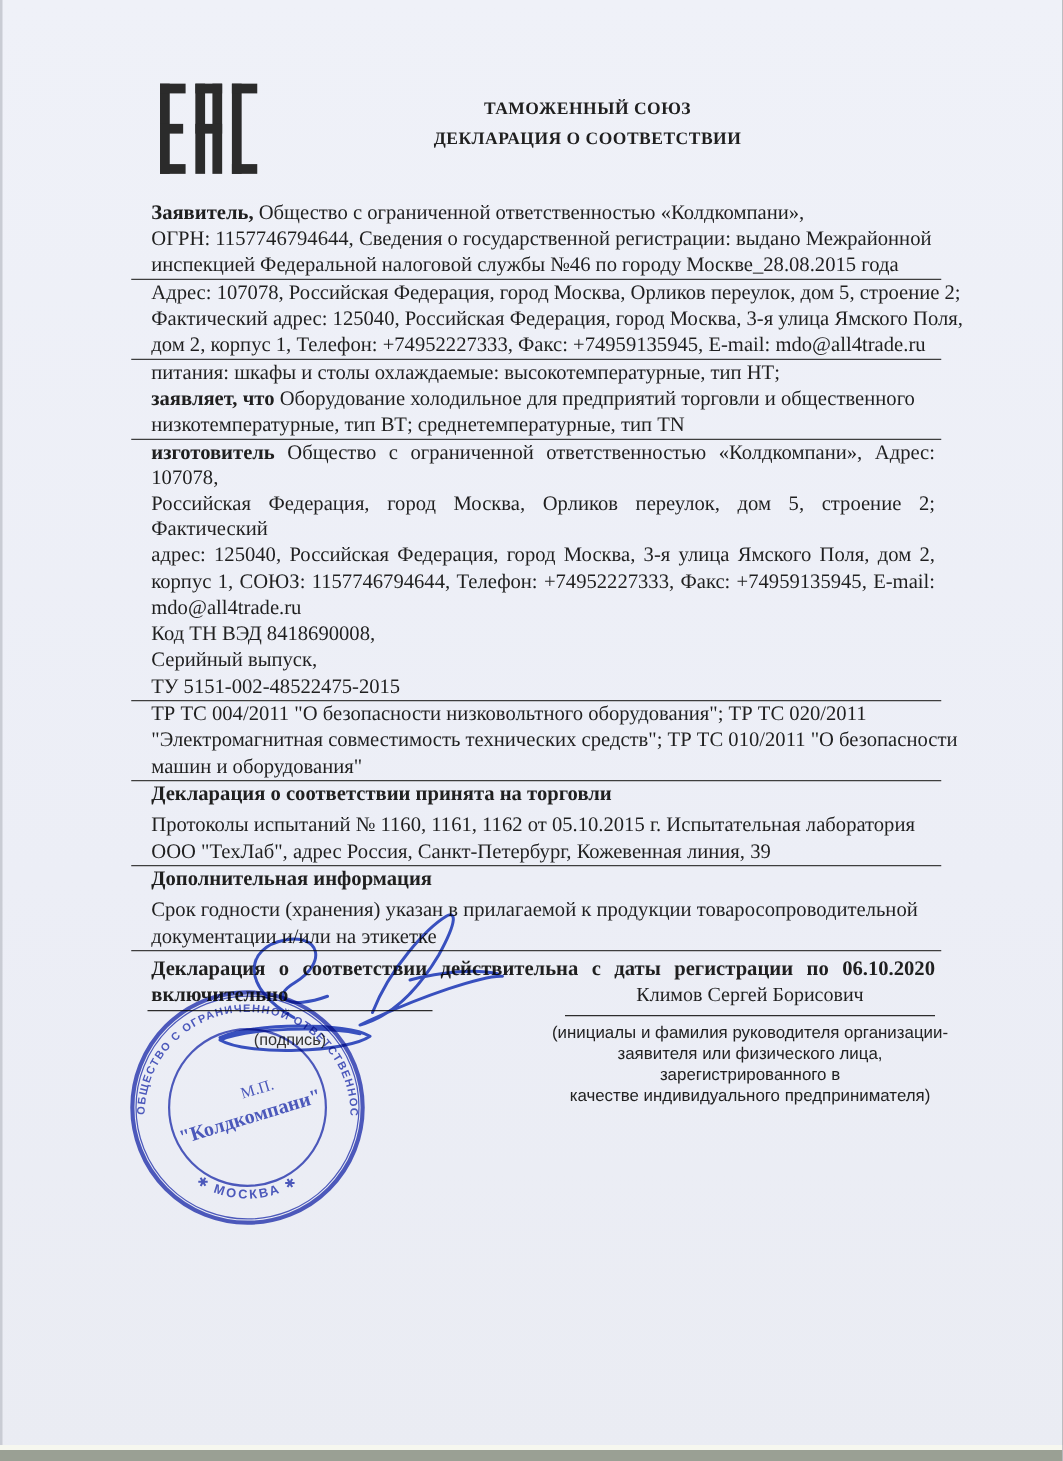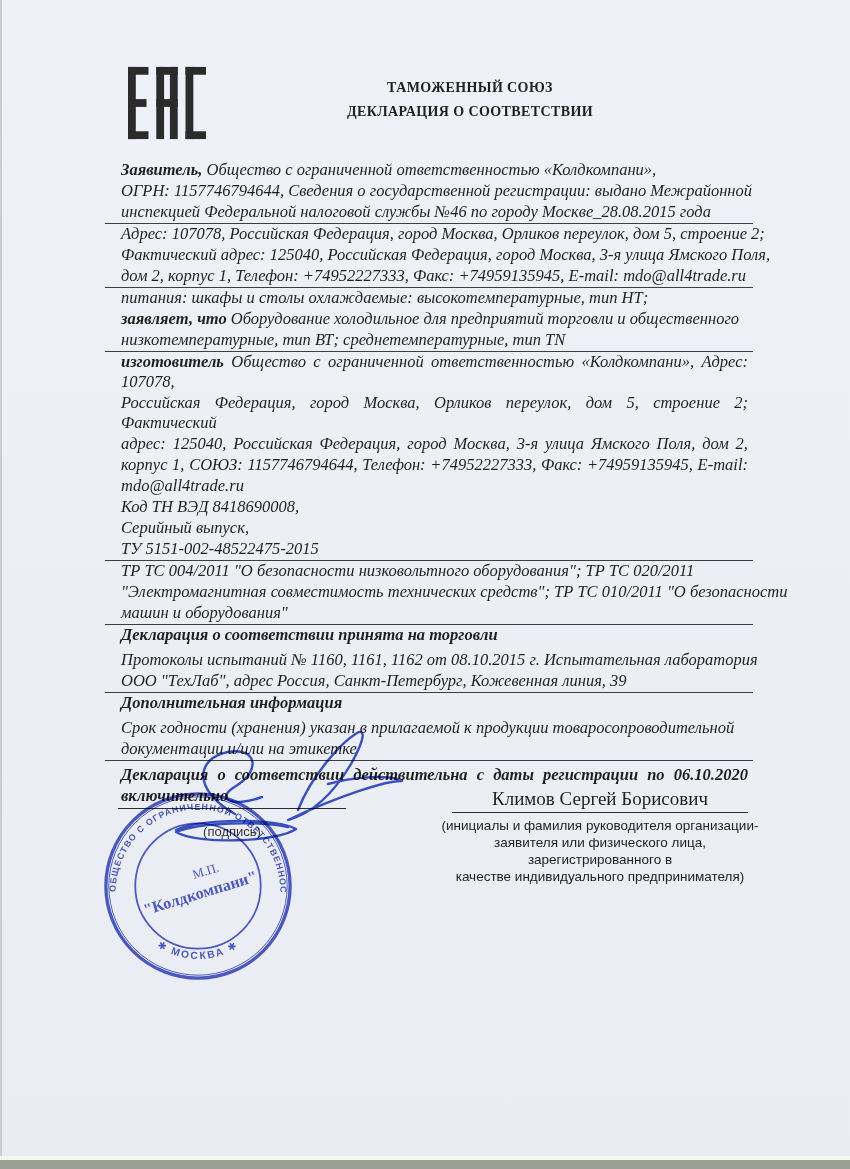--- a/index.html
+++ b/index.html
@@ -9,32 +9,32 @@
     background-image:linear-gradient(180deg,#eff1f8 0%,#ecEEf6 60%,#eaecf3 100%);
     overflow:hidden;
     font-family:"Liberation Serif","DejaVu Serif",serif;
     color:#1f1f1f;
   }
   
   .eac{position:absolute;left:128px;top:66px;width:78px;height:74px;}
   .title{position:absolute;left:250px;top:76px;width:440px;text-align:center;
     font-weight:bold;font-size:14px;line-height:24px;letter-spacing:.4px;}
   
-  .doc{position:absolute;left:105px;top:160px;width:648px;font-size:16.5px;line-height:20px;font-style:italic;}
+  .doc{position:absolute;left:105px;top:160px;width:648px;font-size:16.5px;line-height:20px;}
   .ln{padding:0 5px 1px 16px;white-space:nowrap;}
   .jl{white-space:normal;text-align:justify;text-align-last:justify;}
   .u{border-bottom:1.5px solid #3e3e3e;}
   .b{font-weight:bold;}
   .bold{font-weight:bold;}
   .gap{margin-top:4px;}
   
   .sigline-left{position:absolute;left:118px;top:808px;width:228px;border-top:1.6px solid #2c2c2c;}
   .podpis{position:absolute;left:118px;top:812px;width:228px;text-align:center;
     font-family:"Liberation Sans","DejaVu Sans",sans-serif;font-size:13px;color:#333;margin-top:12px;}
-  .fio{position:absolute;left:452px;top:788px;width:296px;text-align:center;font-size:19px;}
+  .fio{position:absolute;left:452px;top:788px;width:296px;text-align:center;font-size:16px;}
   .sigline-right{position:absolute;left:452px;top:812px;width:296px;border-top:1.6px solid #2c2c2c;}
   .fio-caption{position:absolute;left:430px;top:817px;width:340px;text-align:center;
     font-family:"Liberation Sans","DejaVu Sans",sans-serif;font-size:13.5px;line-height:17px;color:#222;}
   
   .stamp{position:absolute;left:100px;top:788px;width:196px;height:196px;mix-blend-mode:multiply;opacity:.88;}
   .autograph{position:absolute;left:140px;top:718px;width:300px;height:130px;mix-blend-mode:multiply;}
   
   .reg{position:absolute;left:120px;top:938px;width:640px;font-weight:bold;font-size:16.5px;}
   .reg .r1{margin-bottom:22px;}
   .reg .r2{margin-bottom:11px;}
@@ -87,21 +87,21 @@
     <div class="ln jl">адрес: 125040, Российская Федерация, город Москва, 3-я улица Ямского Поля, дом 2,</div>
     <div class="ln jl">корпус 1, СОЮЗ: 1157746794644, Телефон: +74952227333, Факс: +74959135945, E-mail:</div>
     <div class="ln">mdo@all4trade.ru</div>
     <div class="ln">Код ТН ВЭД 8418690008,</div>
     <div class="ln">Серийный выпуск,</div>
     <div class="ln u">ТУ 5151-002-48522475-2015</div>
     <div class="ln">ТР ТС 004/2011 "О безопасности низковольтного оборудования"; ТР ТС 020/2011</div>
     <div class="ln">"Электромагнитная совместимость технических средств"; ТР ТС 010/2011 "О безопасности</div>
     <div class="ln u">машин и оборудования"</div>
     <div class="ln bold">Декларация о соответствии принята на торговли</div>
-    <div class="ln gap">Протоколы испытаний № 1160, 1161, 1162 от 08.10.2015 г. Испытательная лаборатория</div>
+    <div class="ln gap">Протоколы испытаний № 1160, 1161, 1162 от 05.10.2015 г. Испытательная лаборатория</div>
     <div class="ln u">ООО "ТехЛаб", адрес Россия, Санкт-Петербург, Кожевенная линия, 39</div>
     <div class="ln bold">Дополнительная информация</div>
     <div class="ln gap">Срок годности (хранения) указан в прилагаемой к продукции товаросопроводительной</div>
     <div class="ln u">документации и/или на этикетке</div>
     <div class="ln bold jl gap">Декларация о соответствии  действительна с даты регистрации по 06.10.2020</div>
     <div class="ln bold">включительно</div>
   </div>
 
   <div class="sigline-left"></div>
   <div class="podpis">(подпись)</div>

